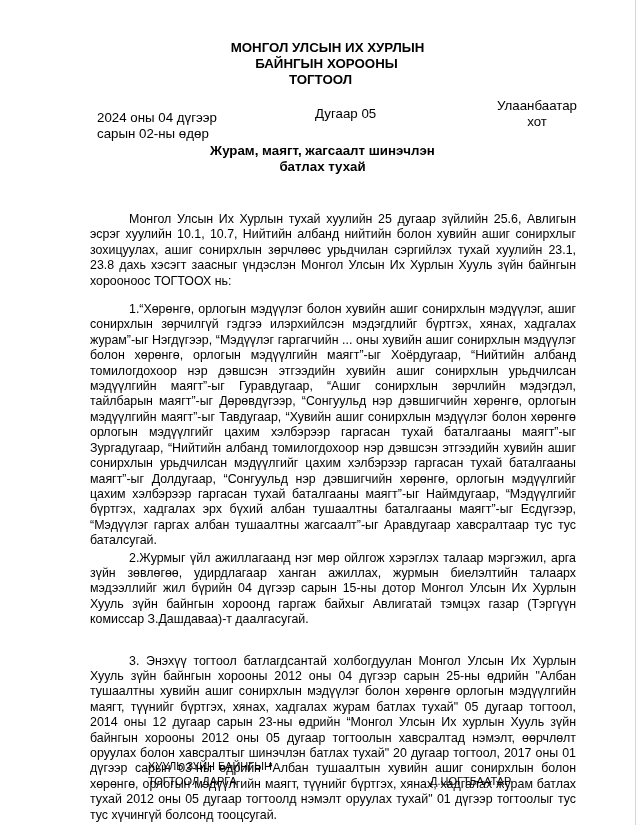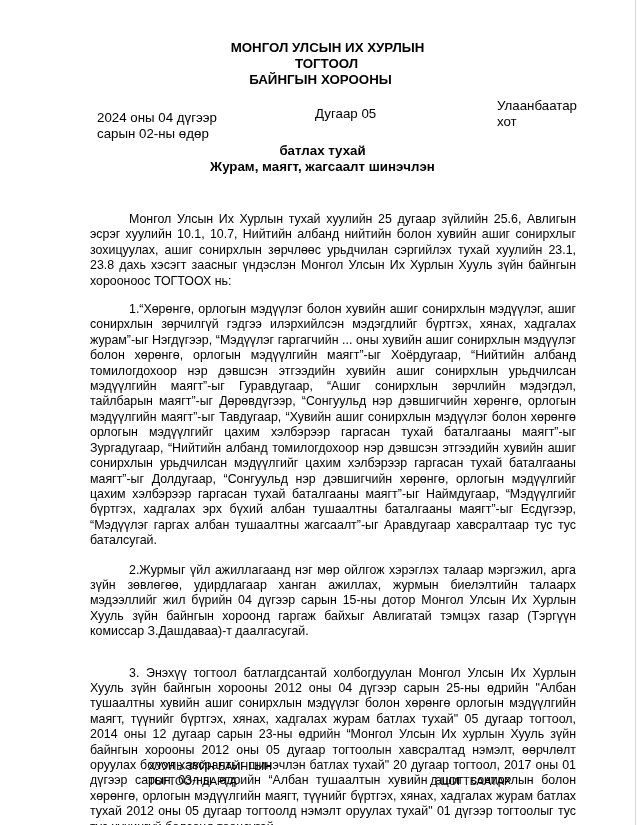--- a/index.html
+++ b/index.html
@@ -42,21 +42,21 @@
     .meta {
       position: absolute;
       top: 98px;
       left: 97px;
       width: 480px;
       font-size: 13.3px;
       line-height: 16px;
     }
     .meta .date { position: absolute; left: 0; top: 12px; }
     .meta .number { position: absolute; left: 218px; top: 8px; }
-    .meta .place { position: absolute; right: 0; top: 0; }
+    .meta .place { position: absolute; right: 0; top: 0; text-align: center; }
 
     .subject {
       position: absolute;
       top: 143px;
       left: 0;
       width: 100%;
       text-align: center;
       font-weight: bold;
       font-size: 13.3px;
       line-height: 16px;
@@ -72,21 +72,21 @@
       width: 486px;
       font-size: 12.4px;
       line-height: 15.4px;
       text-align: justify;
     }
     .body p {
       margin: 0 0 15px 0;
       text-indent: 39px;
     }
     .body p.preamble { margin-bottom: 13px; margin-top: 29px; }
-    .body p.item1 { margin-bottom: 14px; }
+    .body p.item1 { margin-bottom: 2px; }
     .body p.item2 { margin-bottom: 26px; }
     .body p.item3 { }
     .body p.item4 { margin-bottom: 13px; }
 
     .signature {
       position: absolute;
       top: 759px;
       left: 148px;
       width: 390px;
       font-size: 11px;
@@ -99,39 +99,39 @@
       top: 14.5px;
     }
   </style>
 </head>
 <body>
 
 <div class="page">
 
   <div class="header">
     <span class="hl">МОНГОЛ УЛСЫН ИХ ХУРЛЫН</span>
+    <span class="hl">БАЙНГЫН ХОРООНЫ</span>
     <span class="hl">ТОГТООЛ</span>
-    <span class="hl">БАЙНГЫН ХОРООНЫ</span>
   </div>
 
   <div class="meta">
     <div class="date">
       <div>2024 оны 04 дүгээр</div>
       <div>сарын 02-ны өдөр</div>
     </div>
     <div class="number">Дугаар 05</div>
     <div class="place">
       <div>Улаанбаатар</div>
       <div>хот</div>
     </div>
   </div>
 
   <div class="subject">
+    <span>Журам, маягт, жагсаалт шинэчлэн</span>
     <span>батлах тухай</span>
-    <span>Журам, маягт, жагсаалт шинэчлэн</span>
   </div>
 
   <div class="body">
     <p class="preamble">Монгол Улсын Их Хурлын тухай хуулийн 25 дугаар зүйлийн 25.6,  Авлигын эсрэг хуулийн 10.1, 10.7, Нийтийн албанд нийтийн болон хувийн ашиг сонирхлыг зохицуулах, ашиг сонирхлын зөрчлөөс урьдчилан сэргийлэх тухай хуулийн 23.1, 23.8 дахь хэсэгт заасныг үндэслэн Монгол Улсын Их Хурлын Хууль зүйн байнгын хорооноос ТОГТООХ нь:</p>
     <p class="item1">1.“Хөрөнгө, орлогын мэдүүлэг болон хувийн ашиг сонирхлын мэдүүлэг, ашиг сонирхлын зөрчилгүй гэдгээ илэрхийлсэн мэдэгдлийг бүртгэх, хянах, хадгалах журам”-ыг Нэгдүгээр, “Мэдүүлэг гаргагчийн ... оны хувийн ашиг сонирхлын мэдүүлэг болон хөрөнгө, орлогын мэдүүлгийн маягт”-ыг Хоёрдугаар, “Нийтийн албанд томилогдохоор нэр дэвшсэн этгээдийн хувийн ашиг сонирхлын урьдчилсан мэдүүлгийн маягт”-ыг Гуравдугаар, “Ашиг сонирхлын зөрчлийн мэдэгдэл, тайлбарын маягт”-ыг Дөрөвдүгээр, “Сонгуульд нэр дэвшигчийн хөрөнгө, орлогын мэдүүлгийн маягт”-ыг Тавдугаар, “Хувийн ашиг сонирхлын мэдүүлэг болон хөрөнгө орлогын мэдүүлгийг цахим хэлбэрээр гаргасан тухай баталгааны маягт”-ыг Зургадугаар, “Нийтийн албанд томилогдохоор нэр дэвшсэн этгээдийн хувийн ашиг сонирхлын урьдчилсан мэдүүлгийг цахим хэлбэрээр гаргасан тухай баталгааны маягт”-ыг Долдугаар, “Сонгуульд нэр дэвшигчийн хөрөнгө, орлогын мэдүүлгийг цахим хэлбэрээр гаргасан тухай баталгааны маягт”-ыг Наймдугаар, “Мэдүүлгийг бүртгэх, хадгалах эрх бүхий албан тушаалтны баталгааны маягт”-ыг Есдүгээр, “Мэдүүлэг гаргах албан тушаалтны жагсаалт”-ыг Аравдугаар хавсралтаар тус тус баталсугай.</p>
     <p class="item2">2.Журмыг үйл ажиллагаанд нэг мөр ойлгож хэрэглэх талаар мэргэжил, арга зүйн зөвлөгөө, удирдлагаар ханган ажиллах, журмын биелэлтийн талаарх мэдээллийг жил бүрийн 04 дүгээр сарын 15-ны дотор Монгол Улсын Их Хурлын Хууль зүйн байнгын хороонд гаргаж байхыг Авлигатай тэмцэх газар (Тэргүүн комиссар З.Дашдаваа)-т даалгасугай.</p>
     <p class="item3">3. Энэхүү тогтоол батлагдсантай холбогдуулан Монгол Улсын Их Хурлын Хууль зүйн байнгын хорооны 2012 оны 04 дүгээр сарын 25-ны өдрийн "Албан тушаалтны хувийн ашиг сонирхлын мэдүүлэг болон хөрөнгө орлогын мэдүүлгийн маягт, түүнийг бүртгэх, хянах, хадгалах журам батлах тухай" 05 дугаар тогтоол, 2014 оны 12 дугаар сарын 23-ны өдрийн “Монгол Улсын Их хурлын Хууль зүйн байнгын хорооны 2012 оны 05 дугаар тогтоолын хавсралтад нэмэлт, өөрчлөлт оруулах болон хавсралтыг шинэчлэн батлах тухай" 20 дугаар тогтоол, 2017 оны 01 дүгээр сарын 03-ны өдрийн “Албан тушаалтын хувийн ашиг сонирхлын болон хөрөнгө, орлогын мэдүүлгийн маягт, түүнийг бүртгэх, хянах, хадгалах журам батлах тухай 2012 оны 05 дугаар тогтоолд нэмэлт оруулах тухай" 01 дүгээр тогтоолыг тус тус хүчингүй болсонд тооцсугай.</p>
     <p class="item4">4. Энэ тогтоолын аравдугаар хавсралтаар баталсан “Мэдүүлэг гаргах албан тушаалтны жагсаалт”-ыг 2024 оны 06 дугаар сарын 01-ний өдрөөс эхлэн дагаж мөрдсүгэй.</p>
 
   </div>

